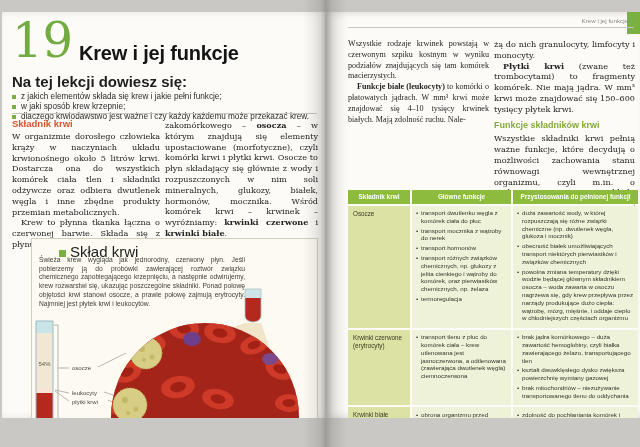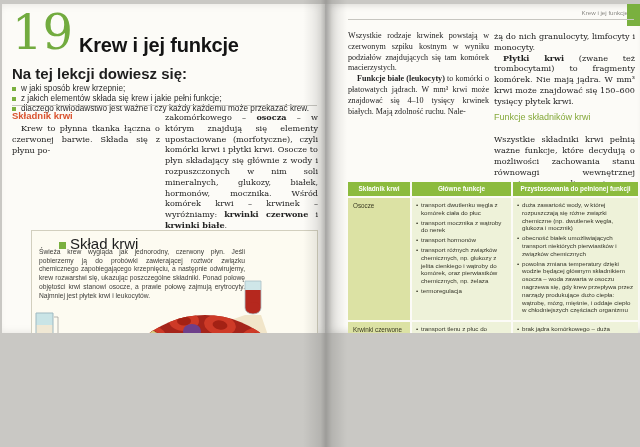--- a/index.html
+++ b/index.html
@@ -1,18 +1,18 @@
 <!DOCTYPE html>
 <html><head>
 <meta charset="utf-8">
 <style>
   html,body{margin:0;padding:0;}
   body{background:#cfcecb;font-family:"Liberation Sans",sans-serif;}
   .stage{position:relative;width:640px;height:447px;overflow:hidden;background:#c9c8c4;}
-  .page{position:absolute;top:4px;height:329px;background:#fcfbf7;overflow:hidden;}
+  .page{position:absolute;top:12px;height:406px;background:#fcfbf7;overflow:hidden;}
   .page-left{left:2px;width:323px;box-shadow:inset -4px 0 8px rgba(0,0,0,0.10);}
   .page-right{left:325px;width:315px;box-shadow:inset 5px 0 9px rgba(0,0,0,0.18);}
   .gutter{position:absolute;left:303px;top:0;width:44px;height:447px;pointer-events:none;
     background:linear-gradient(90deg,rgba(0,0,0,0) 0%,rgba(0,0,0,0.10) 40%,rgba(0,0,0,0.22) 52%,rgba(0,0,0,0.10) 66%,rgba(0,0,0,0) 100%);}
 
   
   .chapter-num{position:absolute;left:10px;top:2px;font-family:"DejaVu Serif",serif;font-size:48px;line-height:52px;color:#72ab3f;}
   .chapter-title{position:absolute;left:77px;top:30px;margin:0;font-size:20px;font-weight:bold;color:#141414;letter-spacing:-0.2px;}
   .intro{position:absolute;left:10px;top:61px;width:305px;}
   .intro-head{font-size:15px;font-weight:bold;color:#1e1e1e;margin-bottom:2px;}
@@ -32,21 +32,21 @@
   .box-title .green-sq{display:inline-block;width:7px;height:7px;background:#7ab03f;margin-right:4px;}
   .box-desc{position:absolute;left:7px;top:17px;width:206px;margin:0;font-size:6.7px;line-height:8.7px;color:#3d3c38;text-align:justify;}
   .box-art{position:absolute;left:0;top:28px;}
 
   
   .running-head{position:absolute;right:12px;top:5px;font-size:6.2px;color:#8b8a85;}
   .head-rule{position:absolute;left:23px;top:15px;width:286px;border:none;border-top:1px solid #c7c6c0;margin:0;}
   .corner-tab{position:absolute;right:0;top:0;width:13px;height:22px;background:#7ab03f;}
   .colC{position:absolute;left:23px;top:27px;width:141px;font-family:Liberation Serif, serif;}
   .colD{position:absolute;left:169px;top:27px;width:141px;}
-  .sec-green{margin:5px 0 12px 0;font-size:9px;font-weight:normal;color:#85a93b;font-family:"Liberation Sans",sans-serif;}
+  .sec-green{margin:5px 0 3px 0;font-size:9px;font-weight:bold;color:#85a93b;font-family:"Liberation Sans",sans-serif;}
 
   .tbl{position:absolute;left:23px;top:178px;width:286px;display:grid;grid-template-columns:62px 99px 125px;gap:2px;background:#fcfbf7;box-sizing:border-box;}
   .th{background:#8cbb3e;color:#fff;font-size:6.4px;font-weight:bold;line-height:7.5px;display:flex;align-items:center;justify-content:center;text-align:center;padding:3px 2px;}
   .comp{background:#dce2a4;color:#3a3a22;font-size:6.3px;line-height:8px;padding:4px 3px 4px 5px;}
   .cell{background:#eef2d9;color:#343428;font-size:6.2px;line-height:7.8px;padding:3.5px 4px;}
   .cell ul{margin:0;padding:0;list-style:none;}
   .cell li{position:relative;padding-left:5px;margin-bottom:2px;}
   .cell li:before{content:"•";position:absolute;left:0;top:0;color:#30301e;}
 
   svg text{font-family:"Liberation Sans",sans-serif;}
@@ -56,30 +56,31 @@
 
 <div class="stage">
 
   <div class="page page-left">
     <div class="chapter-num">19</div>
     <h1 class="chapter-title">Krew i jej funkcje</h1>
 
     <div class="intro">
       <div class="intro-head">Na tej lekcji dowiesz się:</div>
       <ul class="intro-list">
+        <li><span class="sq"></span><span>z jakich elementów składa się krew i jakie pełni funkcje;</span></li>
         <li><span class="sq"></span><span>w jaki sposób krew krzepnie;</span></li>
-        <li><span class="sq"></span><span>z jakich elementów składa się krew i jakie pełni funkcje;</span></li>
         <li><span class="sq"></span><span>dlaczego krwiodawstwo jest ważne i czy każdy każdemu może przekazać krew.</span></li>
       </ul>
     </div>
     <hr class="rule">
 
     <h2 class="sec-red">Składnik krwi</h2>
 
     <div class="bodytext colA">
+      <p>W organizmie dorosłego człowieka krąży w naczyniach układu krwionośnego około 5 litrów krwi. Dostarcza ona do wszystkich komórek ciała tlen i składniki odżywcze oraz odbiera dwutlenek węgla i inne zbędne produkty przemian metabolicznych.</p>
       <p class="ind">Krew to płynna tkanka łączna o czerwonej barwie. Składa się z płynu po-</p>
     </div>
     <div class="bodytext colB">
       <p><span>zakomórkowego – </span><b>osocza</b><span> – w którym znajdują się elementy upostaciowane (morfotyczne), czyli komórki krwi i płytki krwi. Osocze to płyn składający się głównie z wody i rozpuszczonych w nim soli mineralnych, glukozy, białek, hormonów, mocznika. Wśród komórek krwi – krwinek – wyróżniamy: </span><b>krwinki czerwone</b><span> i </span><b>krwinki białe</b><span>.</span></p>
     </div>
 
     <div class="infobox">
       <div class="box-title"><span class="green-sq"></span><span>Skład krwi</span></div>
       <p class="box-desc">Świeża krew wygląda jak jednorodny, czerwony płyn. Jeśli pobierzemy ją do probówki zawierającej roztwór związku chemicznego zapobiegającego krzepnięciu, a następnie odwirujemy, krew rozwarstwi się, ukazując poszczególne składniki. Ponad połowę objętości krwi stanowi osocze, a prawie połowę zajmują erytrocyty. Najmniej jest płytek krwi i leukocytów.</p>
 

